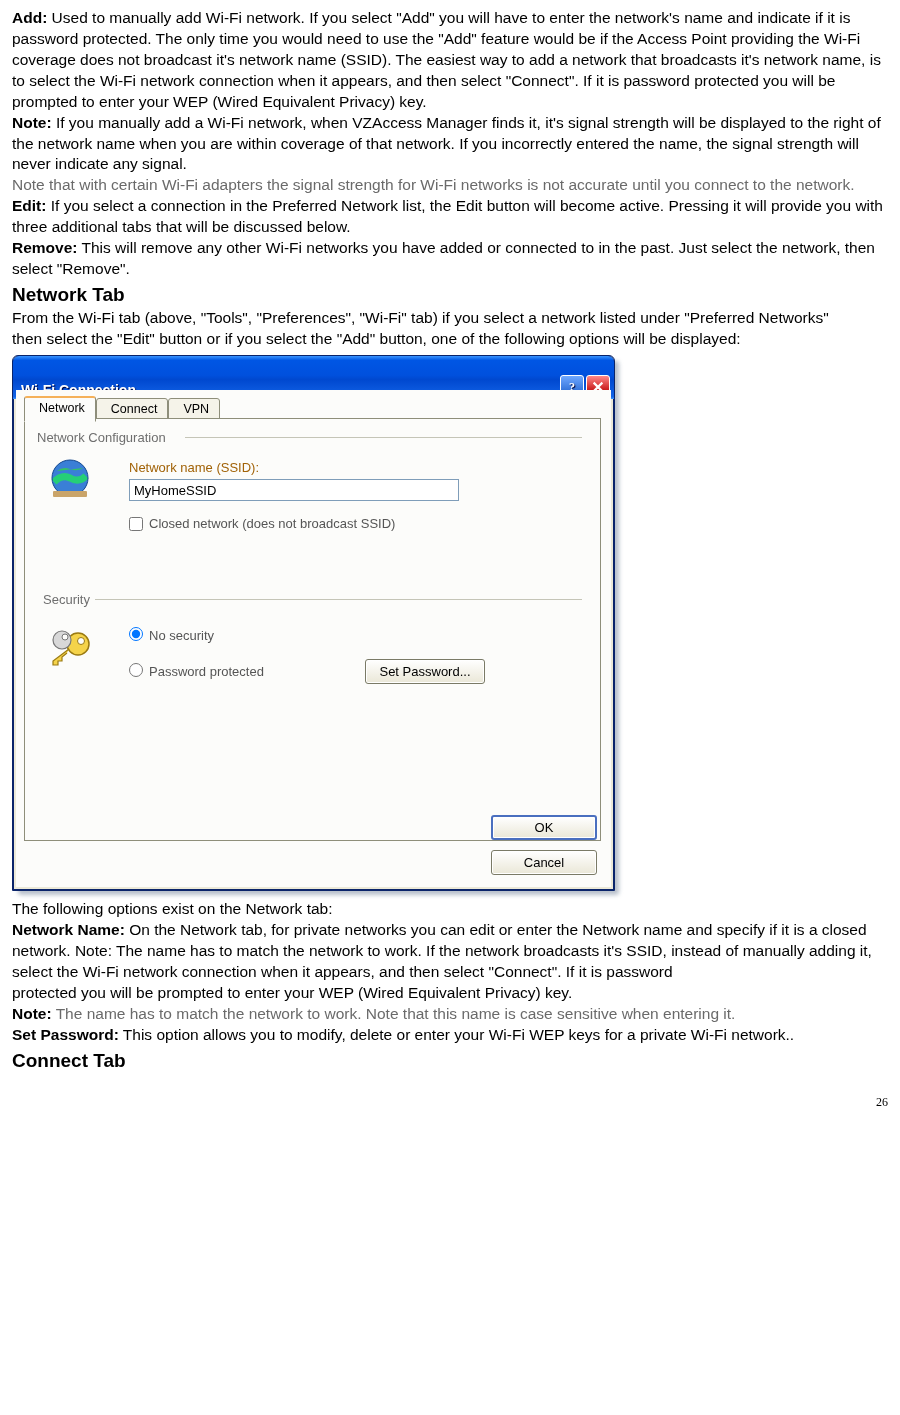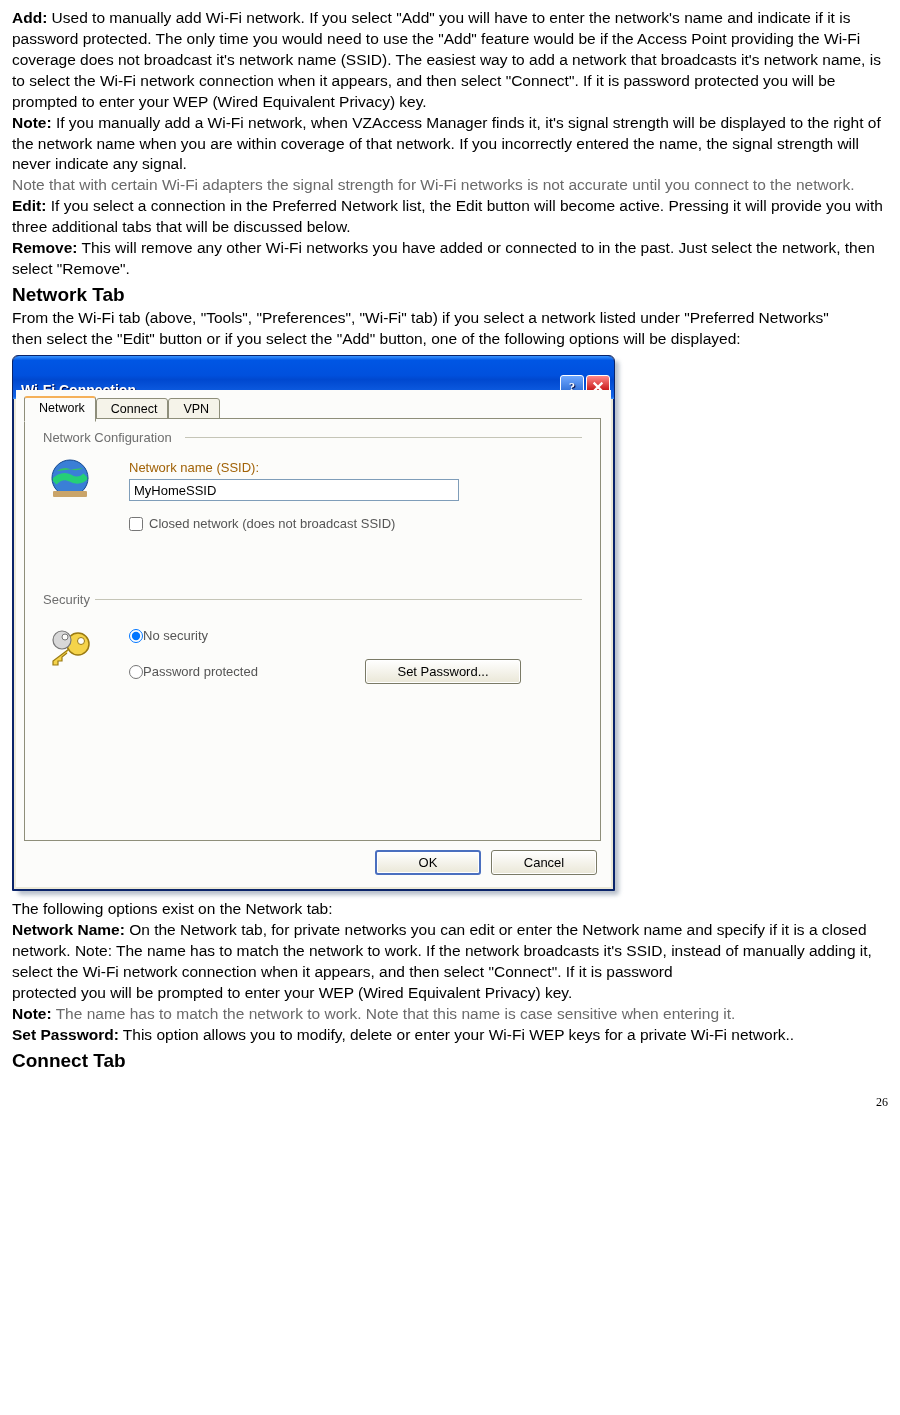--- a/index.html
+++ b/index.html
@@ -69,34 +69,34 @@
 
   .field-label { position:absolute; font-size:13px; color:#a16207; }
   .ssid-input {
     position:absolute; left:104px; top:60px; width:330px; height:22px;
     border:1px solid #7f9db9; font-family:Tahoma,sans-serif; font-size:13px;
     padding:2px 4px; box-sizing:border-box; background:#fff;
   }
   .checkbox-wrap { position:absolute; left:104px; top:96px; display:flex; align-items:center; gap:6px; font-size:13px; color:#555; }
   .checkbox-wrap input { width:14px; height:14px; margin:0; }
 
-  .radio-wrap { position:absolute; display:flex; align-items:center; font-size:13px; color:#555; }
+  .radio-wrap { position:absolute; display:flex; align-items:flex-start; gap:6px; font-size:13px; color:#555; }
   .radio-wrap input { width:14px; height:14px; margin:0; }
 
   .dlg-btn {
     border:1px solid #7a7a66;
     background:linear-gradient(#fff,#eae7d7);
     font-family:Tahoma,sans-serif; font-size:13px;
     padding:2px 0; width:106px; height:25px;
     border-radius:3px;
     box-shadow: inset 0 0 0 1px #fff;
   }
   .dlg-btn.primary { border:2px solid #4a6fbf; width:106px; }
 
-  .bottom-btns { position:absolute; right:14px; bottom:12px; display:flex; gap:10px; }
+  .bottom-btns { position:absolute; right:14px; bottom:12px; display:flex; gap:10px;flex-direction:column; }
 </style>
 </head>
 <body>
 
 <p>
   <span class="bold">Add:</span><span> Used to manually add Wi-Fi network. If you select "Add" you will have to enter the network's name and indicate if it is password protected. The only time you would need to use the "Add" feature would be if the Access Point providing the Wi-Fi coverage does not broadcast it's network name (SSID). The easiest way to add a network that broadcasts it's network name, is to select the Wi-Fi network connection when it appears, and then select "Connect". If it is password protected you will be prompted to enter your WEP (Wired Equivalent Privacy) key.</span>
 </p>
 <p>
   <span class="bold">Note:</span><span> If you manually add a Wi-Fi network, when VZAccess Manager finds it, it's signal strength will be displayed to the right of the network name when you are within coverage of that network. If you incorrectly entered the name, the signal strength will never indicate any signal.</span>
 </p>
@@ -131,21 +131,21 @@
     <div class="dialog-body">
       <div class="dialog-inner">
         <div class="tabstrip">
           <div class="tab active">Network</div>
           <div class="tab">Connect</div>
           <div class="tab">VPN</div>
         </div>
 
         <div class="tab-panel">
 
-          <span class="groupbox-label" style="left:14px; top:10px;text-align:right;">Network Configuration</span>
+          <span class="groupbox-label" style="left:8px; top:10px;text-align:right;">Network Configuration</span>
           <div class="groupbox-line" style="left:160px; top:18px; right:18px;"></div>
 
           <svg class="globe-icon" viewBox="0 0 42 42">
             <circle cx="21" cy="21" r="18" fill="#3a7fd6"></circle>
             <path d="M5 25 q8 -8 16 -4 q9 5 16 -2" fill="none" stroke="#2d6" stroke-width="7" opacity="0.85"></path>
             <path d="M8 14 q6 -5 13 -2 q7 3 13 -1" fill="#3c5" opacity="0.85"></path>
             <ellipse cx="21" cy="21" rx="18" ry="18" fill="none" stroke="#15498f" stroke-width="1"></ellipse>
             <rect x="4" y="34" width="34" height="6" fill="#caa56a" rx="1"></rect>
           </svg>
 
@@ -171,21 +171,21 @@
           <label class="radio-wrap" style="left:104px; top:208px;">
             <input type="radio" name="sec" checked="" style="">
             <span>No security</span>
           </label>
 
           <label class="radio-wrap" style="left:104px; top:244px;">
             <input type="radio" name="sec" style="">
             <span>Password protected</span>
           </label>
 
-          <button class="dlg-btn" style="position:absolute; left:340px; top:240px; width:156px;">Set Password...</button>
+          <button class="dlg-btn" style="position:absolute; left:340px; top:240px; width:120px;">Set Password...</button>
         </div>
 
         <div class="bottom-btns">
           <button class="dlg-btn primary">OK</button>
           <button class="dlg-btn">Cancel</button>
         </div>
       </div>
     </div>
   </div>
 </div>

